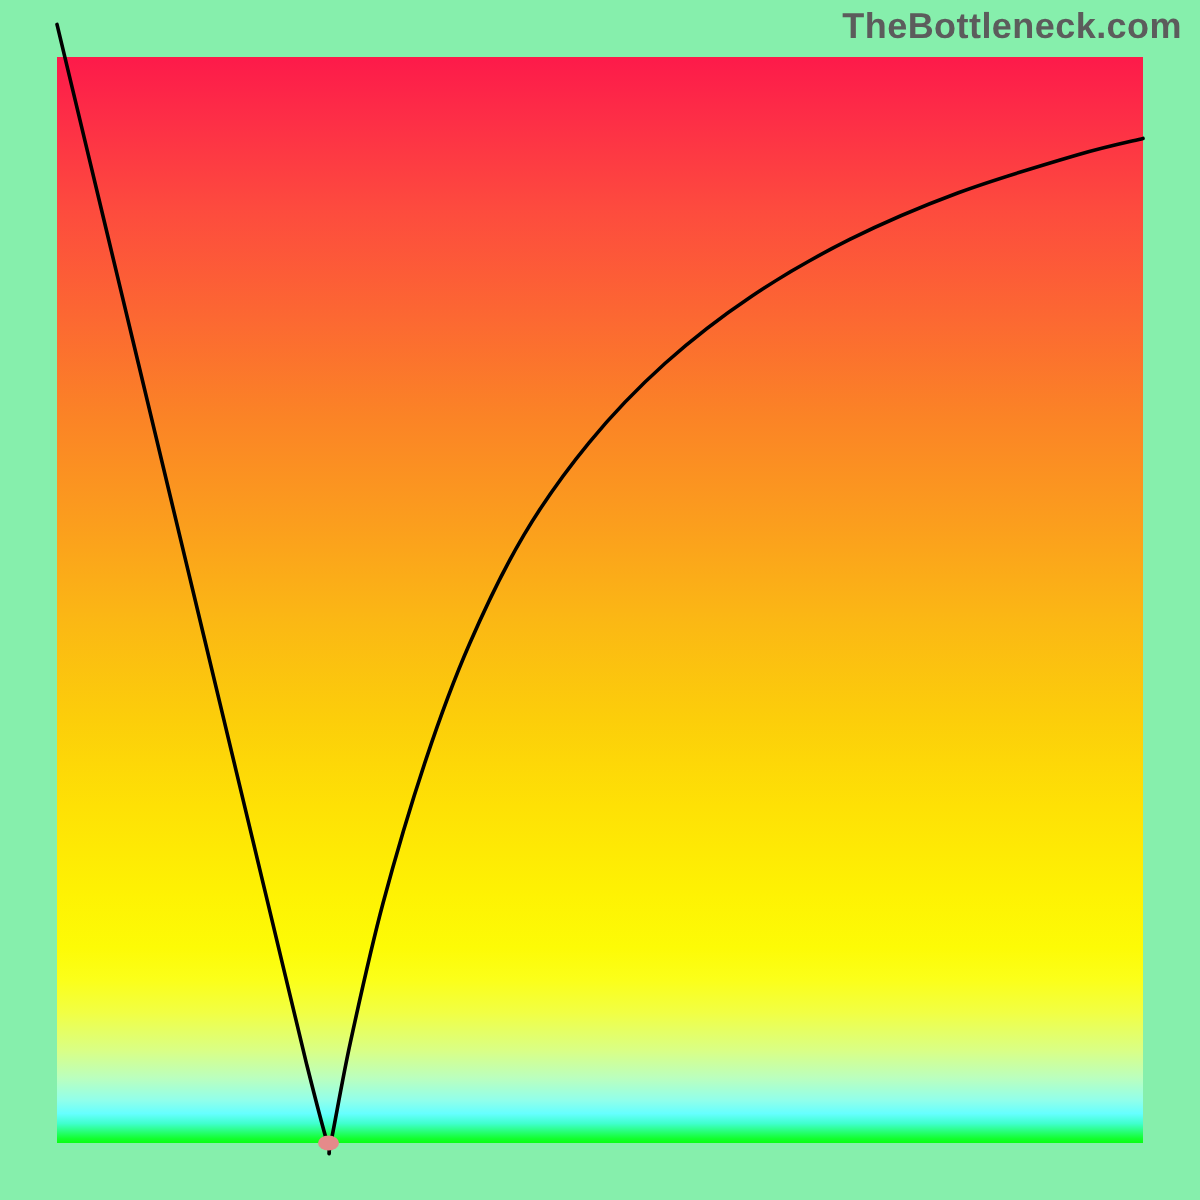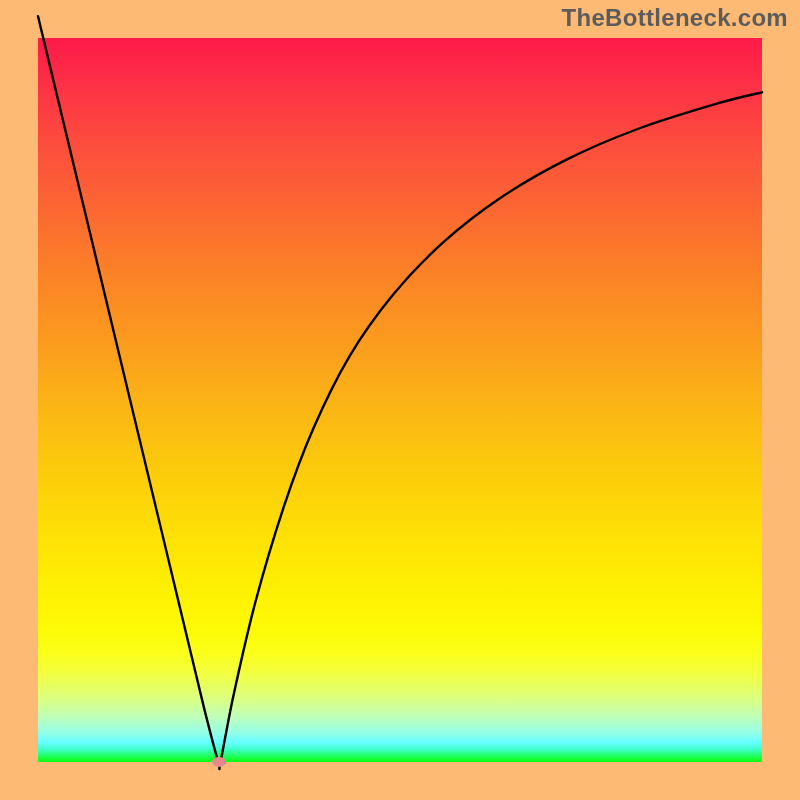--- a/index.html
+++ b/index.html
@@ -1,20 +1,20 @@
 <!DOCTYPE html>
 <html><head>
 <meta charset="utf-8">
 <style>
   * { margin: 0; padding: 0; box-sizing: border-box; }
   html, body { width: 800px; height: 800px; overflow: hidden; }
   .outer {
     width: 800px;
     height: 800px;
-    background: #fdba74;
+    background: #86efac;
     position: relative;
   }
   .watermark {
     position: absolute;
     top: 4px;
     right: 12px;
     font-family: Arial, Helvetica, sans-serif;
     font-size: 24px;
     font-weight: bold;
     color: #5c5c5c;

